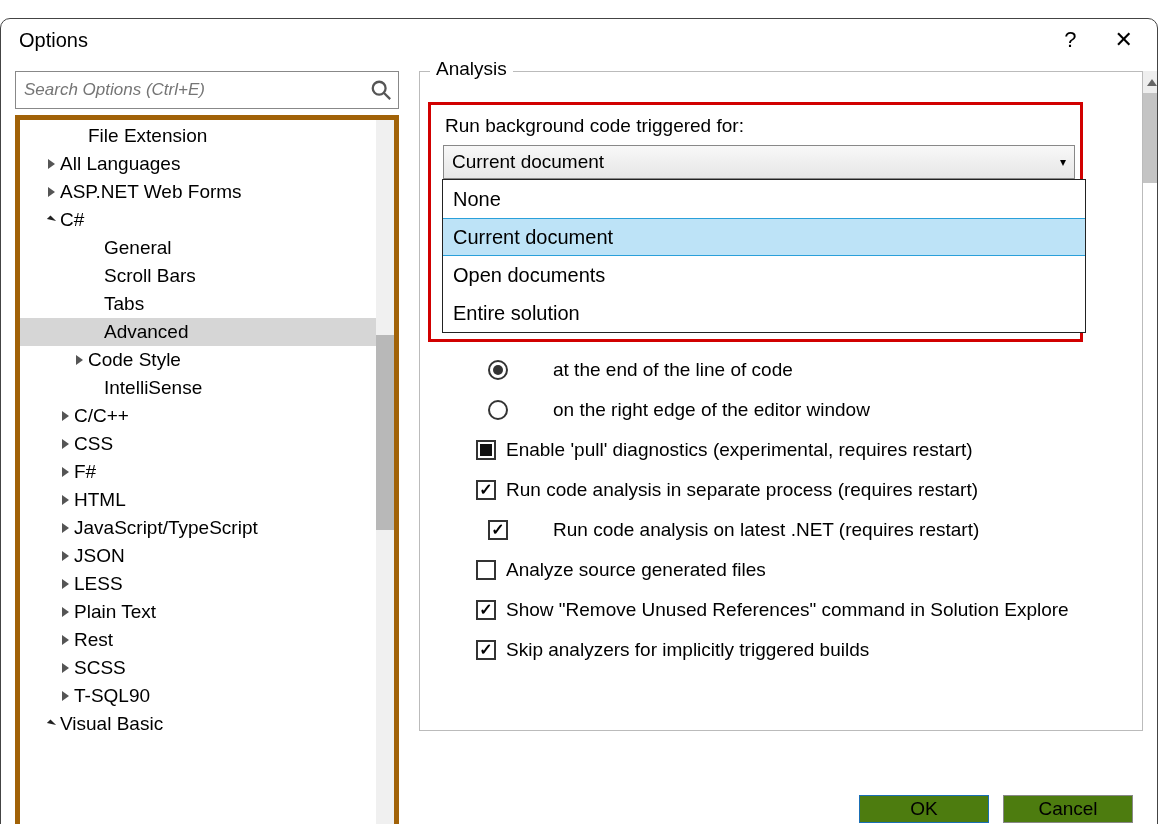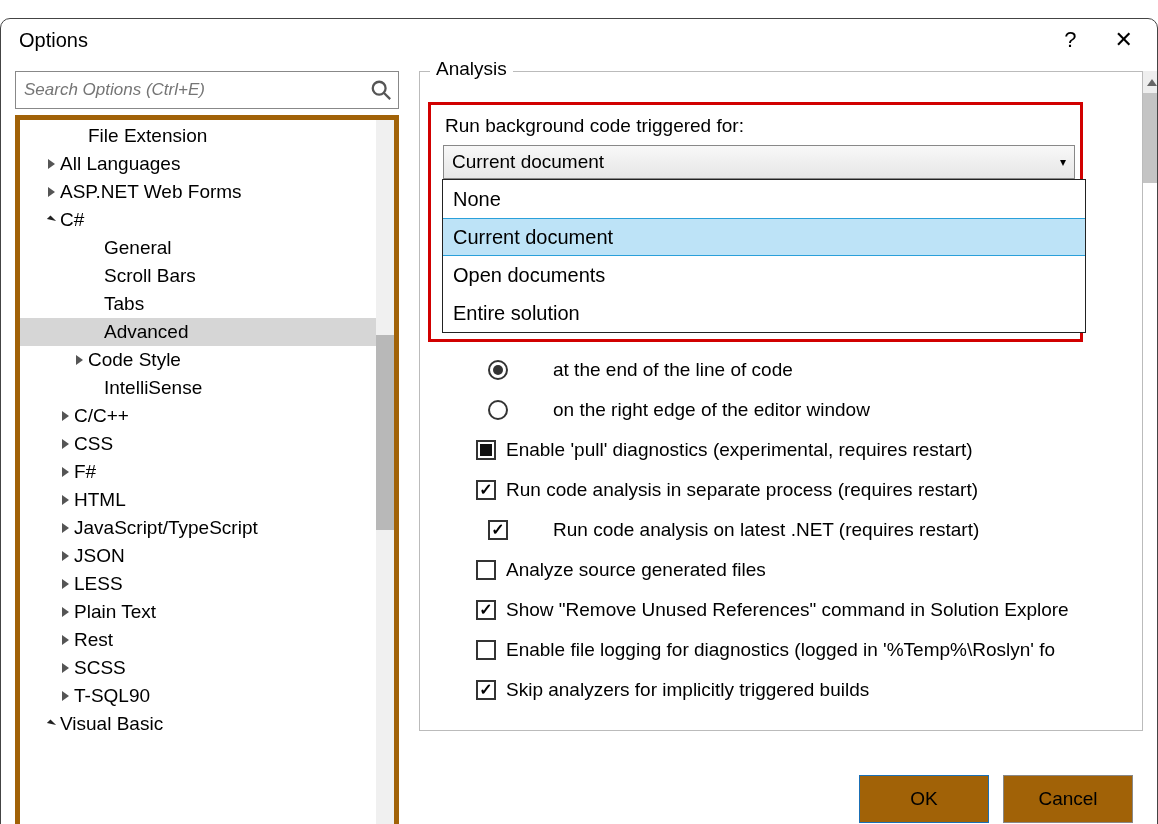--- a/index.html
+++ b/index.html
@@ -87,21 +87,21 @@
     display:inline-flex; align-items:center; justify-content:center;
   }
   .radio.checked::after { content:""; width:10px; height:10px; background:#333; border-radius:50%; }
   .cbox {
     width: 20px; height: 20px; border: 2px solid #333;
     display:inline-flex; align-items:center; justify-content:center;
   }
   .cbox.checked::after { content:"✓"; font-size:16px; font-weight:bold; line-height:1;}
   .cbox.square::after { content:""; width:12px; height:12px; background:#111; }
   .buttons { position:absolute; right: 24px; bottom: 18px; display:flex; gap:14px;}
-  .btn { width: 130px; height: 48px; font-size: 19px; border:1px solid #888; background:#a16207; display:flex;align-items:center;justify-content:center;}
+  .btn { width: 130px; height: 28px; font-size: 19px; border:1px solid #888; background:#4d7c0f; display:flex;align-items:center;justify-content:center;}
   .btn.primary { border: 1.5px solid #1a6fb5; }
   .resize-grip { position:absolute; right:4px; bottom:4px; width:16px; height:16px; opacity:.35;}
 </style>
 </head>
 <body>
 
 <div class="window">
   <div class="titlebar">
     <div class="titlebar-left">Options</div>
     <div class="titlebar-right">
@@ -289,24 +289,20 @@
           </div>
           <div class="check-row">
             <span class="cbox"></span>
             <span>Analyze source generated files</span>
           </div>
           <div class="check-row">
             <span class="cbox checked"></span>
             <span>Show "Remove Unused References" command in Solution Explore</span>
           </div>
           <div class="check-row">
-            <span class="cbox"></span>
-            <span>Enable file logging for diagnostics (logged in '%Temp%\Roslyn' fo</span>
-          </div>
-          <div class="check-row">
             <span class="cbox checked"></span>
             <span>Skip analyzers for implicitly triggered builds</span>
           </div>
         </div>
       </div>
       <div class="right-scroll-area">
         <div class="right-scroll-up">
             <span class="caret-up"></span>
           </div>
         <div class="right-scroll-thumb"></div>

